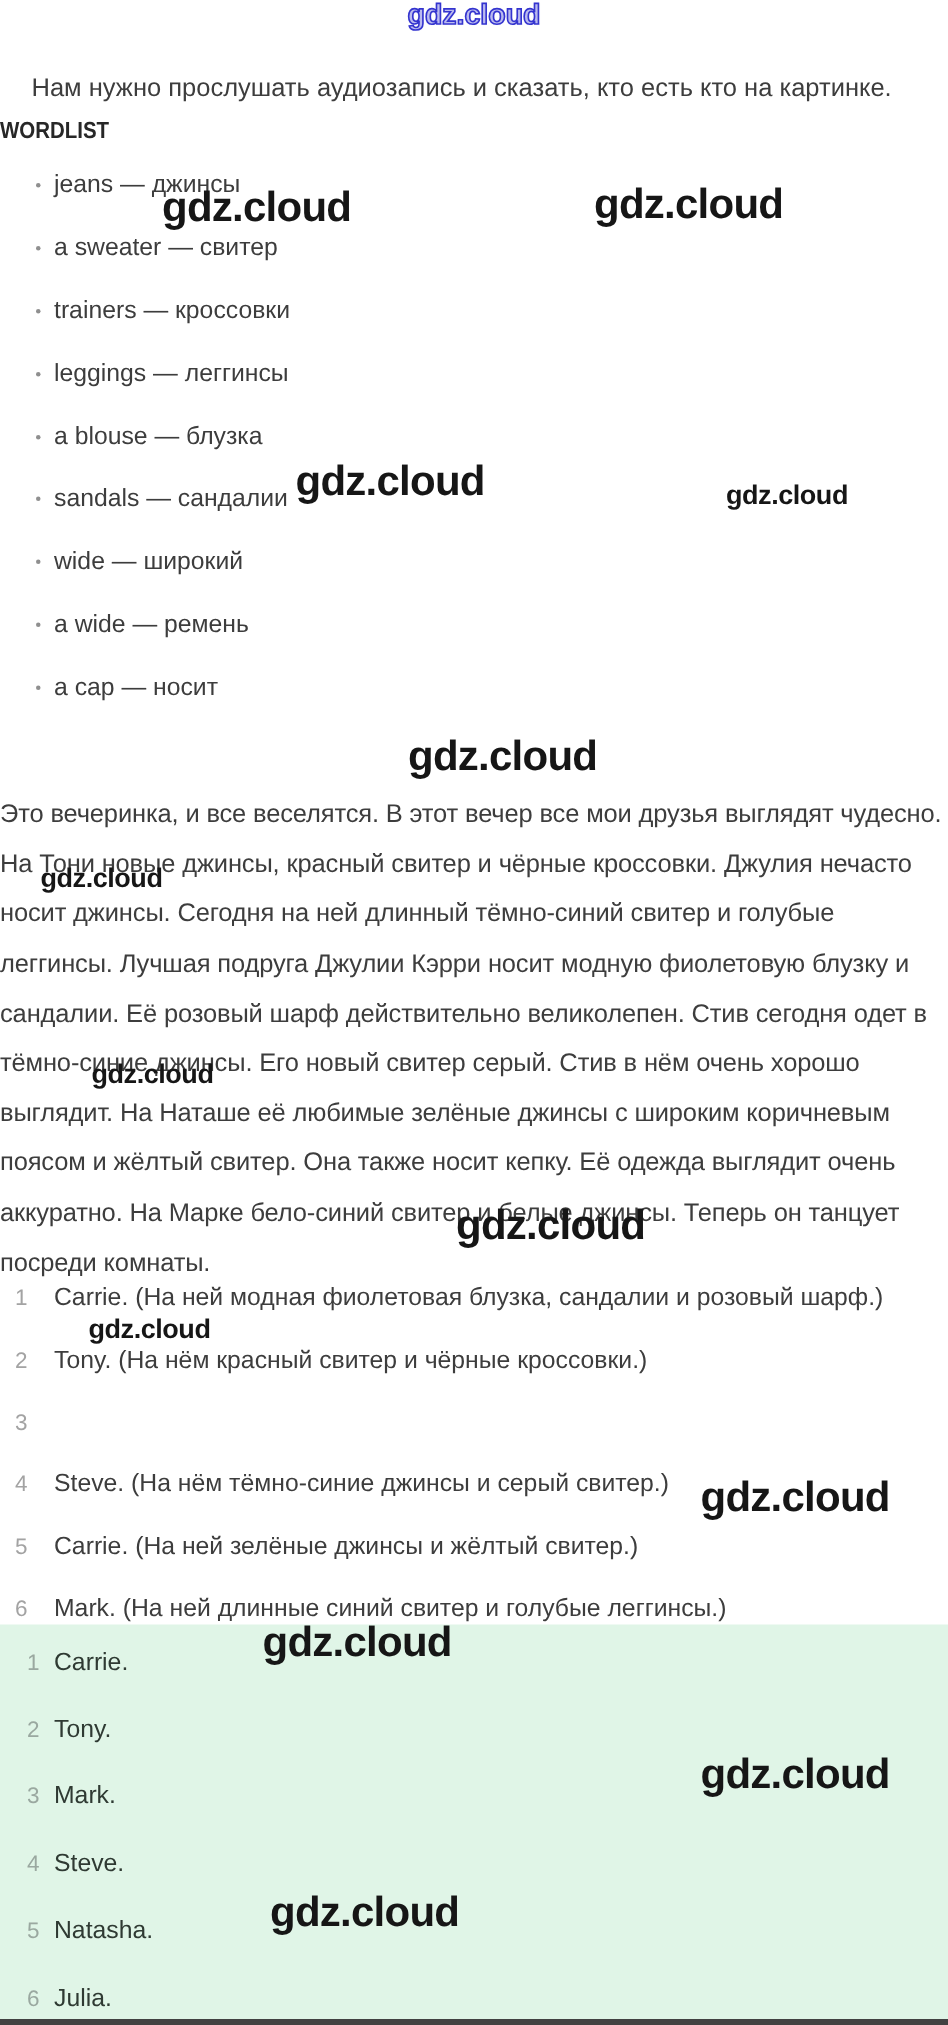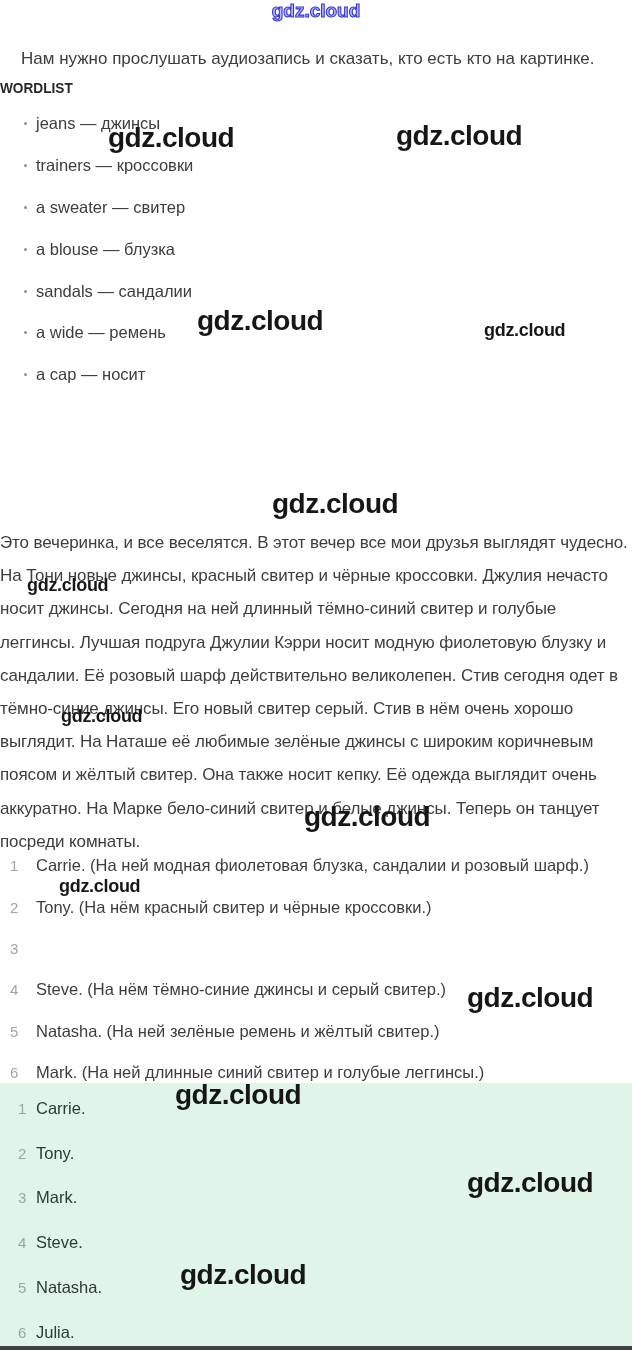--- a/index.html
+++ b/index.html
@@ -69,33 +69,41 @@
   <p class="intro">Нам нужно прослушать аудиозапись и сказать, кто есть кто на картинке.</p>
 
   <h3 class="wl-title">WORDLIST</h3>
   <ul class="wordlist">
     <li>
         <span class="dot"></span>
         <span>jeans — джинсы</span>
       </li>
     <li>
         <span class="dot"></span>
+        <span>a sweater — свитер</span>
+      </li>
+    <li>
+        <span class="dot"></span>
         <span>trainers — кроссовки</span>
       </li>
     <li>
         <span class="dot"></span>
-        <span>a sweater — свитер</span>
+        <span>leggings — леггинсы</span>
       </li>
     <li>
         <span class="dot"></span>
         <span>a blouse — блузка</span>
       </li>
     <li>
         <span class="dot"></span>
         <span>sandals — сандалии</span>
+      </li>
+    <li>
+        <span class="dot"></span>
+        <span>wide — широкий</span>
       </li>
     <li>
         <span class="dot"></span>
         <span>a wide — ремень</span>
       </li>
     <li>
         <span class="dot"></span>
         <span>a cap — носит</span>
       </li>
   </ul>
@@ -113,21 +121,21 @@
       </li>
     <li>
         <span class="num">3</span>
       </li>
     <li>
         <span class="num">4</span>
         <span>Steve. (На нём тёмно-синие джинсы и серый свитер.)</span>
       </li>
     <li>
         <span class="num">5</span>
-        <span>Natasha. (На ней зелёные ремень и жёлтый свитер.)</span>
+        <span>Carrie. (На ней зелёные джинсы и жёлтый свитер.)</span>
       </li>
     <li>
         <span class="num">6</span>
         <span>Mark. (На ней длинные синий свитер и голубые леггинсы.)</span>
       </li>
   </ol>
 
   <div class="answer-panel">
     <ol>
       <li>

